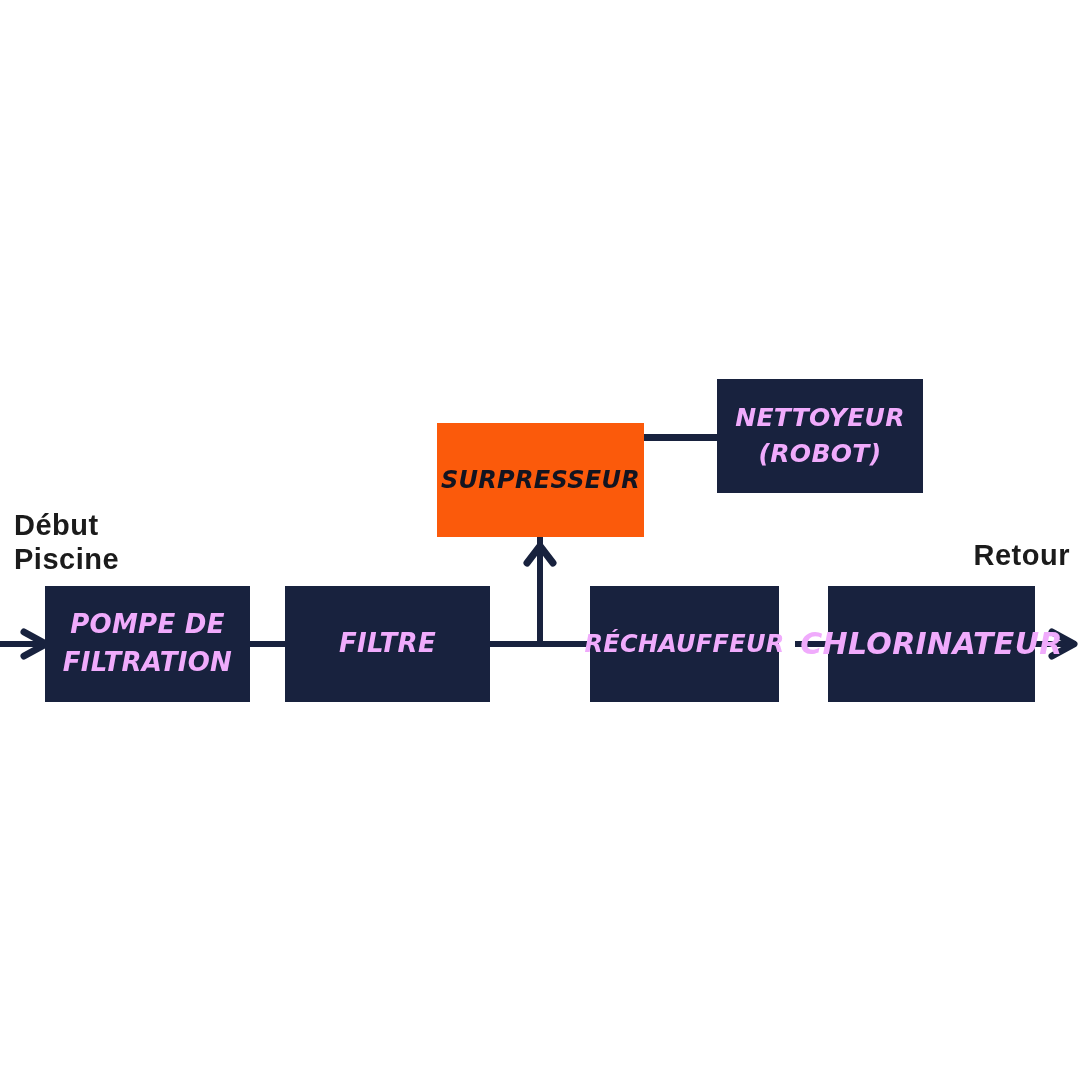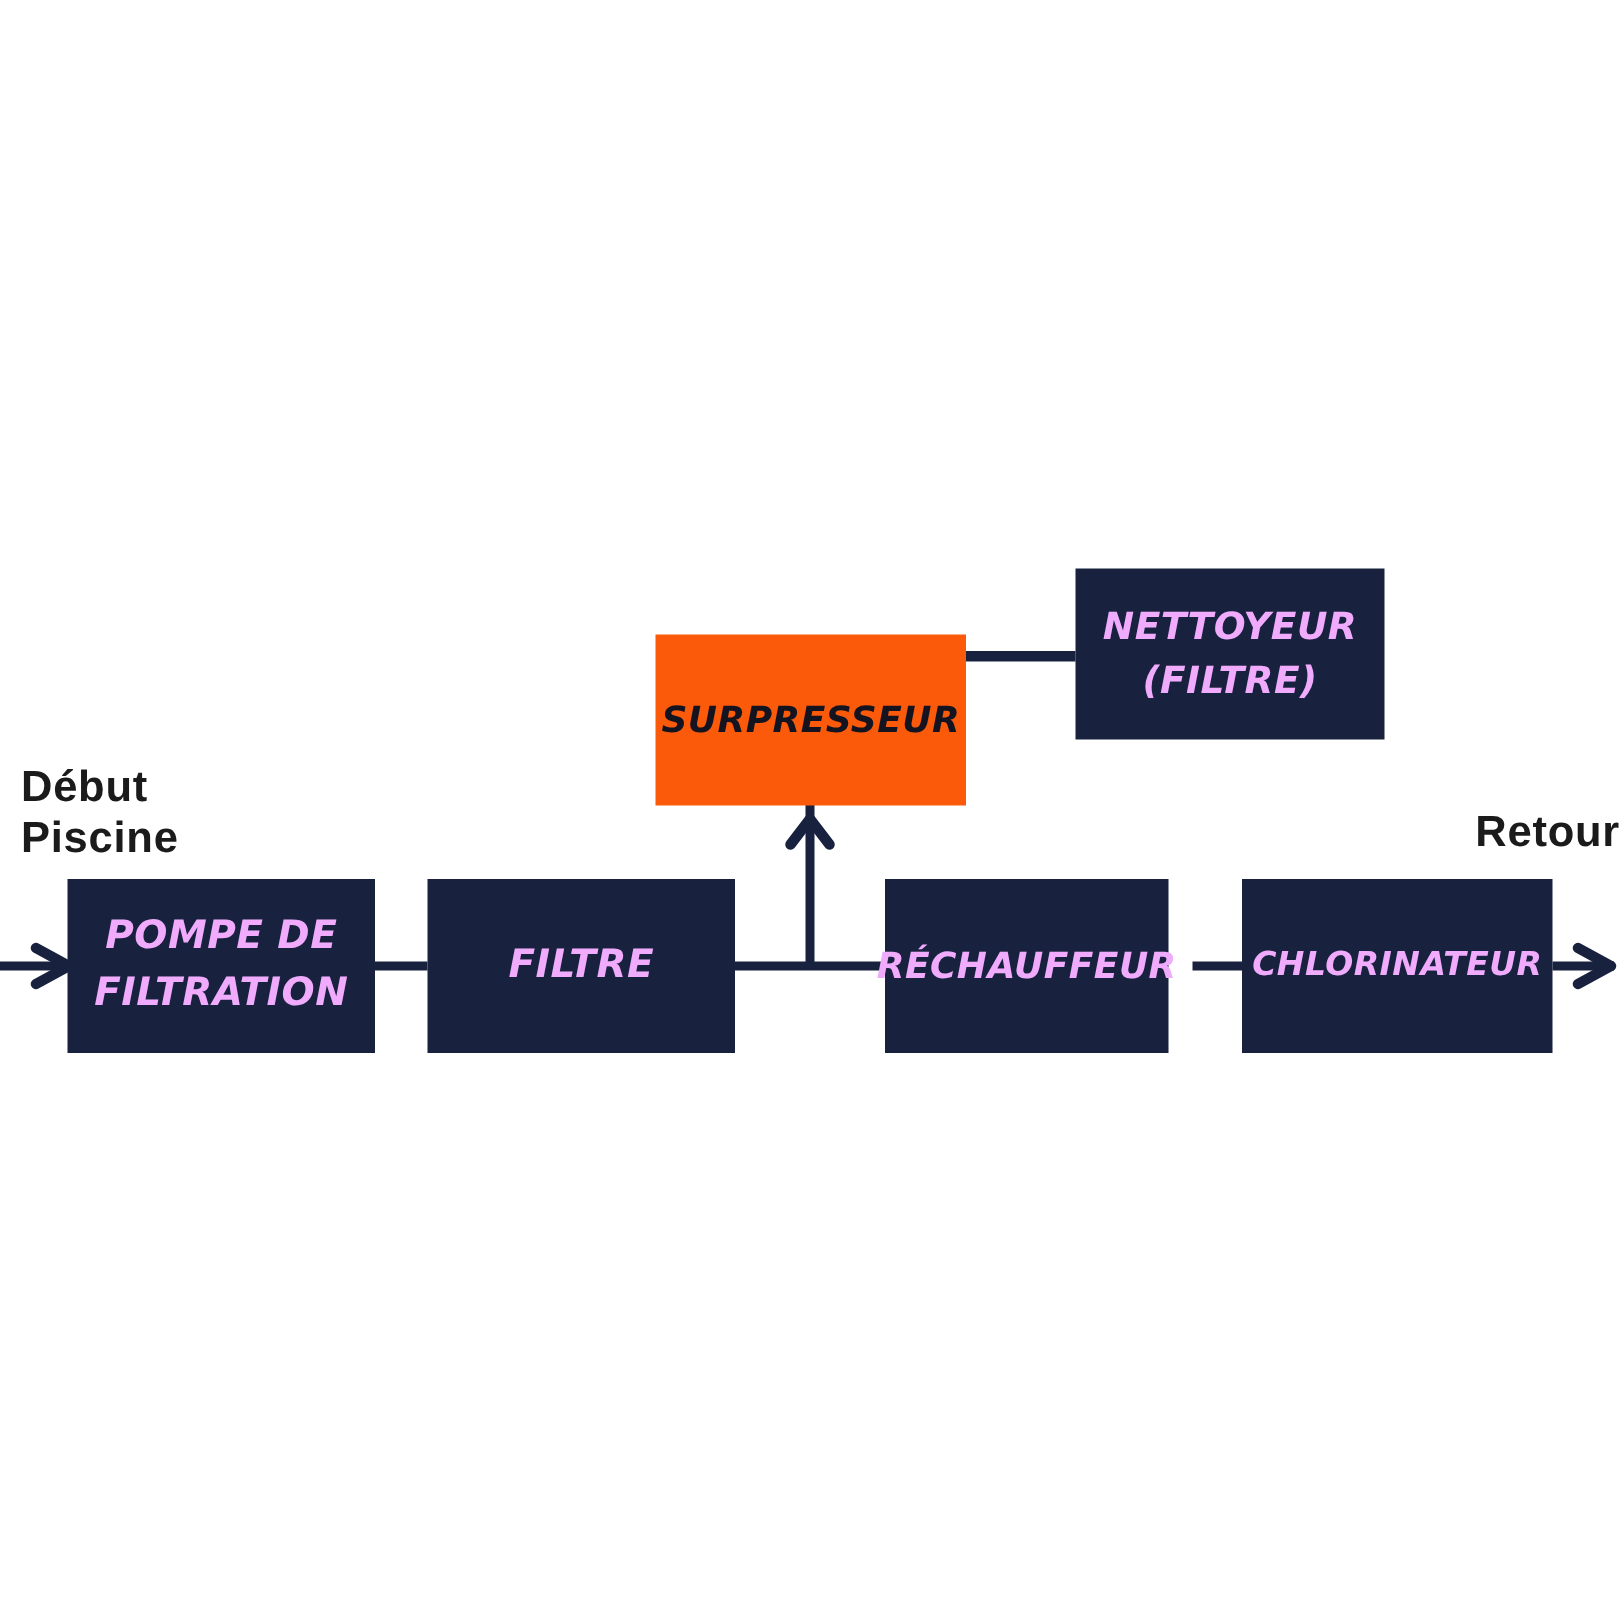--- a/index.html
+++ b/index.html
@@ -24,21 +24,21 @@
     font-weight: bold;
     font-style: italic;
     text-align: center;
     white-space: nowrap;
     letter-spacing: 0.3px;
     line-height: 1.45;
   }
   .fs26 { font-size: 26px; }
   .fs25 { font-size: 25px; }
   .fs24 { font-size: 24px; }
-  .fs22 { font-size: 22px; text-align: right; }
+  .fs22 { font-size: 30px; text-align: right; }
   .node.orange { background: var(--orange, #FB5A0B); margin-top: 44px; }
   .node.orange .box-label { color: #131420; }
   .line { position: absolute; background: var(--navy, #18223E); }
   .chev { position: absolute; }
   .chev path { fill: none; stroke: var(--navy, #18223E); stroke-width: 7; stroke-linecap: round; stroke-linejoin: round; }
   .ext-label {
     position: absolute;
     color: #1B1B1B;
     font-family: "Liberation Sans", sans-serif;
     font-weight: bold;
@@ -49,21 +49,21 @@
 </style>
 </head>
 <body>
 
 <div class="canvas">
 
   <div class="ext-label" style="left:14px; top:508px;">
     <div>Début</div>
     <div>Piscine</div>
   </div>
-  <div class="ext-label" style="right:0; top:538px;">Retour</div>
+  <div class="ext-label" style="right:10px; top:538px;">Retour</div>
 
   <div class="line" style="left:0; top:641px; width:46px; height:6px;"></div>
   <svg class="chev" style="left:18px; top:626px;" width="32" height="36" viewBox="0 0 32 36">
       <path d="M6 6 L28 18 L6 30"></path>
     </svg>
 
   <div class="line" style="left:250px; top:641px; width:35px; height:6px;"></div>
   <div class="line" style="left:490px; top:641px; width:100px; height:6px;"></div>
   <div class="line" style="left:795px; top:641px; width:33px; height:6px;"></div>
 
@@ -95,16 +95,16 @@
   <div class="node" style="left:828px; top:586px; width:207px; height:116px;">
     <div class="box-label fs22">CHLORINATEUR</div>
   </div>
 
   <div class="node orange" style="left:437px; top:379px; width:207px; height:114px;">
     <div class="box-label fs24">SURPRESSEUR</div>
   </div>
 
   <div class="node" style="left:717px; top:379px; width:206px; height:114px;">
     <div class="box-label fs25">NETTOYEUR</div>
-    <div class="box-label fs25">(FILTRE)</div>
+    <div class="box-label fs25">(ROBOT)</div>
   </div>
 
 </div>
 
 </body></html>

